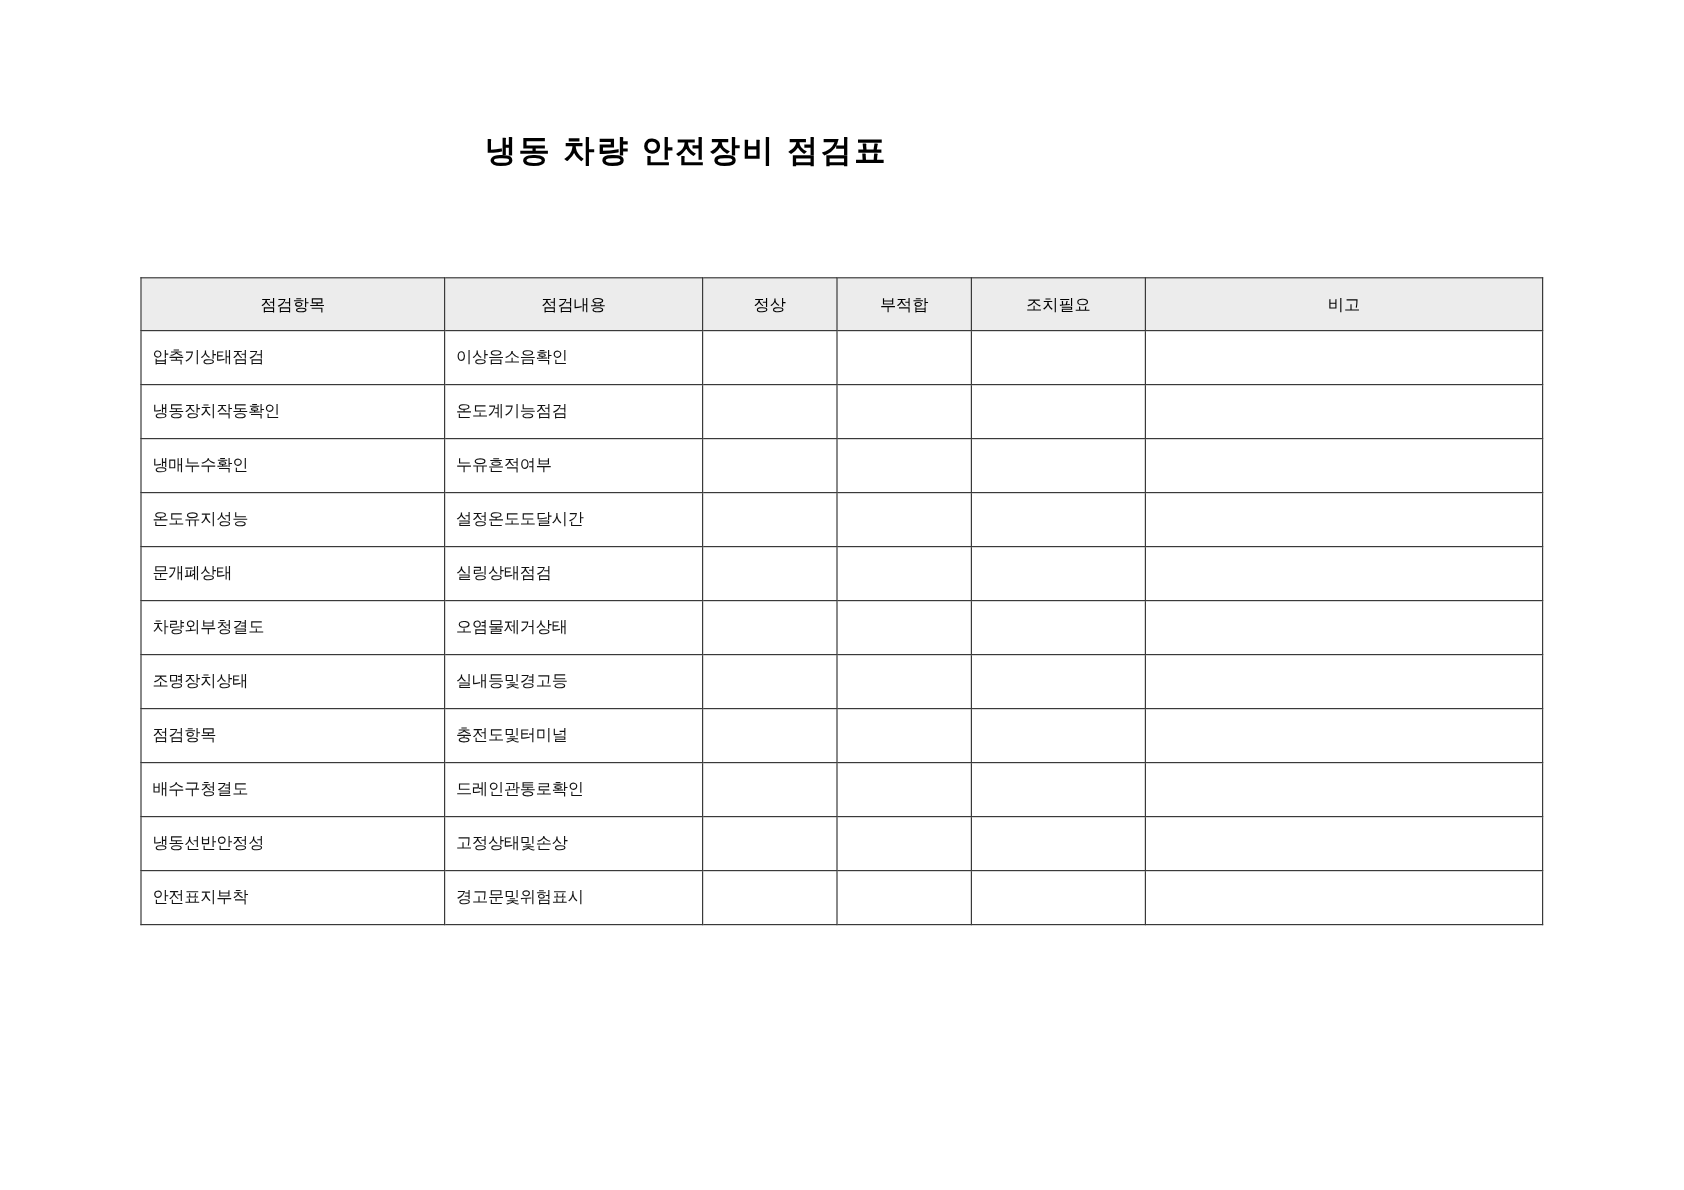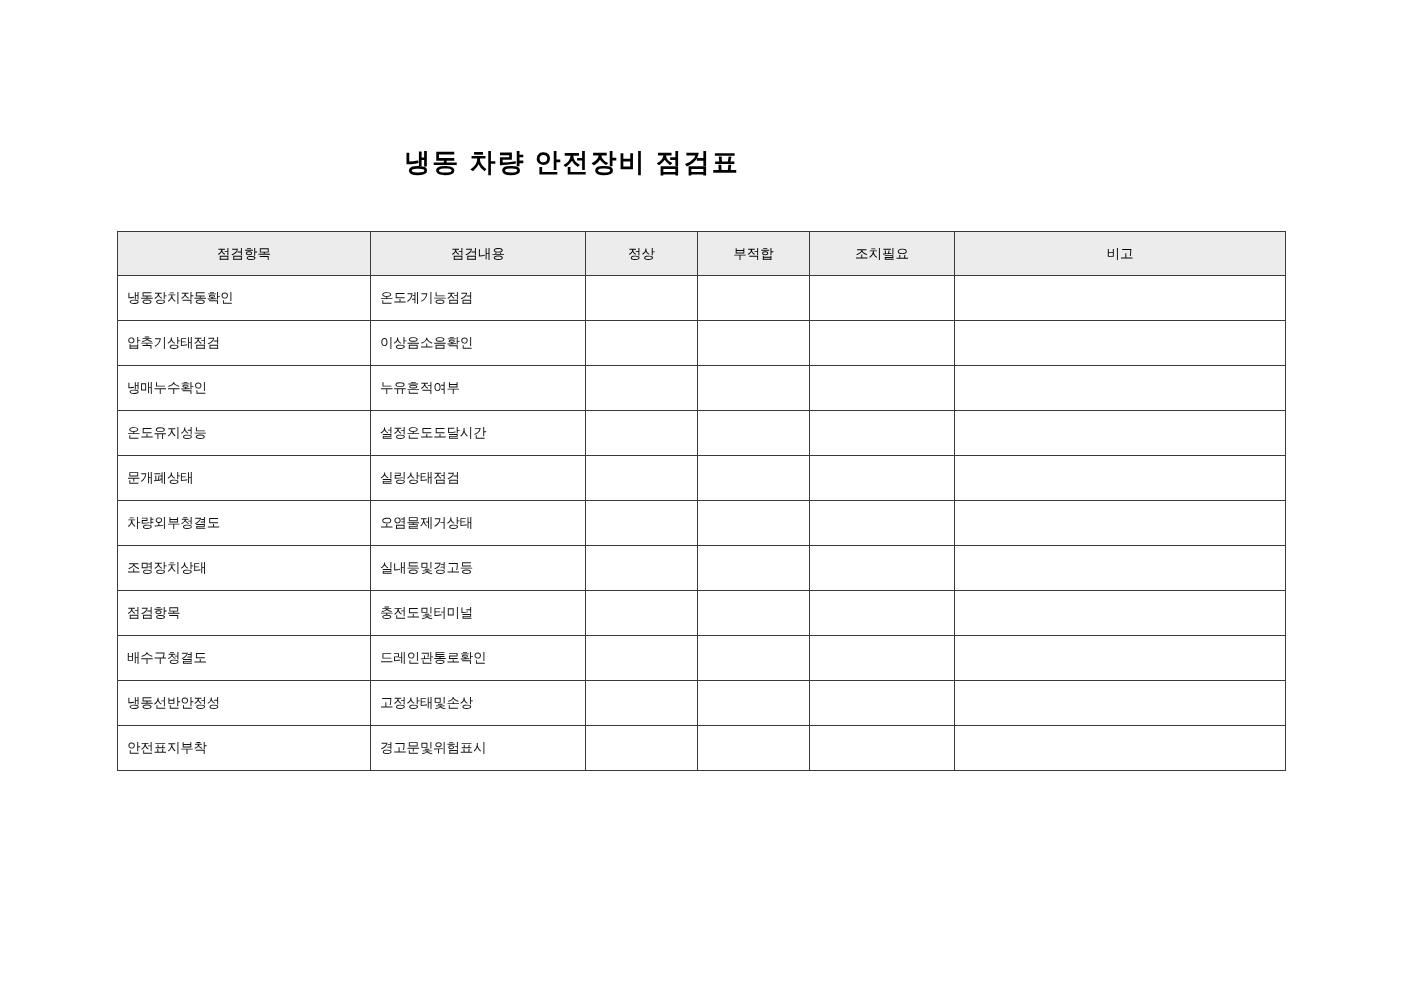--- a/index.html
+++ b/index.html
@@ -23,21 +23,20 @@
   .doc-title {
     position: absolute;
     top: 108px;
     left: 0;
     width: 1144px;
     text-align: center;
     font-size: 26px;
     font-weight: bold;
     letter-spacing: 2px;
     color: #000000;
-    margin-top: 37px;
   }
   .table-wrap {
     position: absolute;
     top: 231px;
     left: 117px;
     width: 1168px;
   }
   table.checklist {
     border-collapse: collapse;
     width: 1168px;
@@ -99,30 +98,30 @@
           <th>점검항목</th>
           <th>점검내용</th>
           <th>정상</th>
           <th>부적합</th>
           <th>조치필요</th>
           <th>비고</th>
         </tr>
       </thead>
       <tbody>
         <tr>
+          <td class="text-cell">압축기상태점검</td>
+          <td class="text-cell">이상음소음확인</td>
+          <td class="blank-cell"></td>
+          <td class="blank-cell"></td>
+          <td class="blank-cell"></td>
+          <td class="blank-cell"></td>
+        </tr>
+        <tr>
           <td class="text-cell">냉동장치작동확인</td>
           <td class="text-cell">온도계기능점검</td>
-          <td class="blank-cell"></td>
-          <td class="blank-cell"></td>
-          <td class="blank-cell"></td>
-          <td class="blank-cell"></td>
-        </tr>
-        <tr>
-          <td class="text-cell">압축기상태점검</td>
-          <td class="text-cell">이상음소음확인</td>
           <td class="blank-cell"></td>
           <td class="blank-cell"></td>
           <td class="blank-cell"></td>
           <td class="blank-cell"></td>
         </tr>
         <tr>
           <td class="text-cell">냉매누수확인</td>
           <td class="text-cell">누유흔적여부</td>
           <td class="blank-cell"></td>
           <td class="blank-cell"></td>

